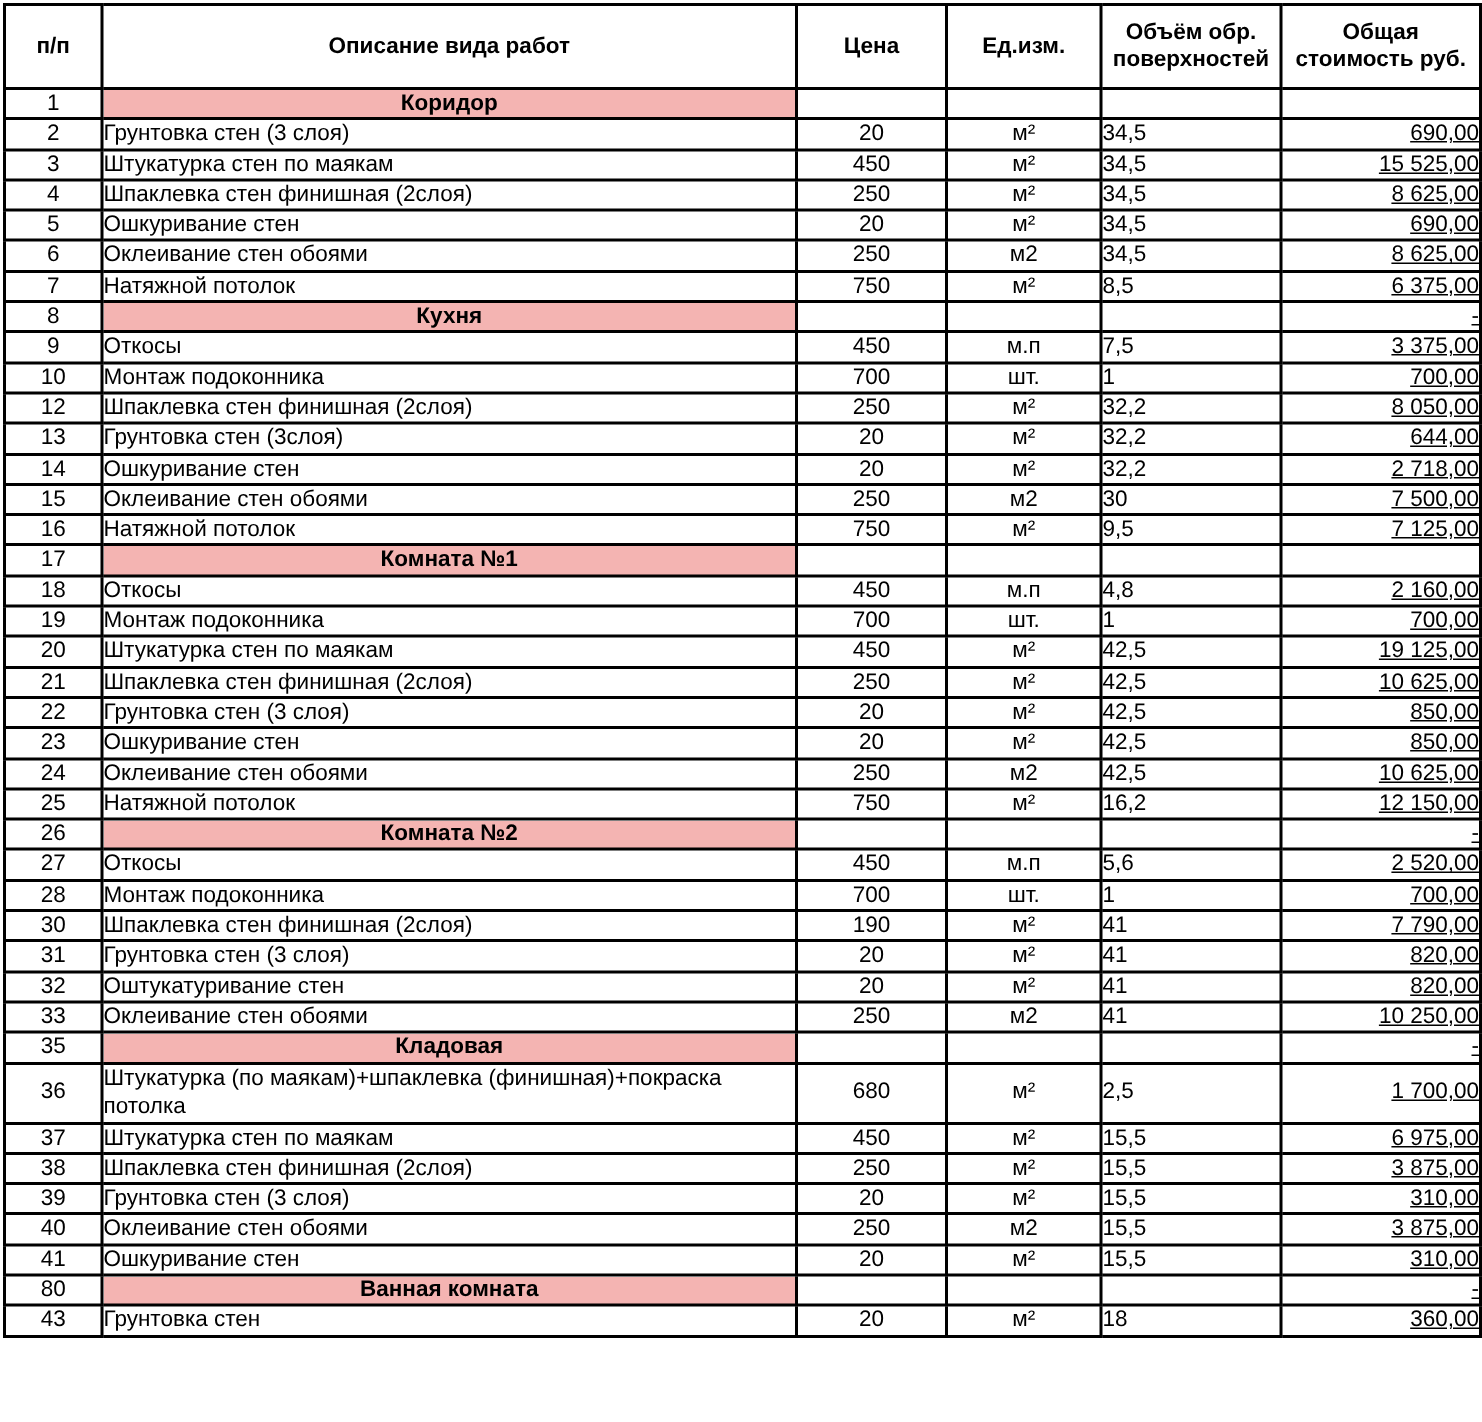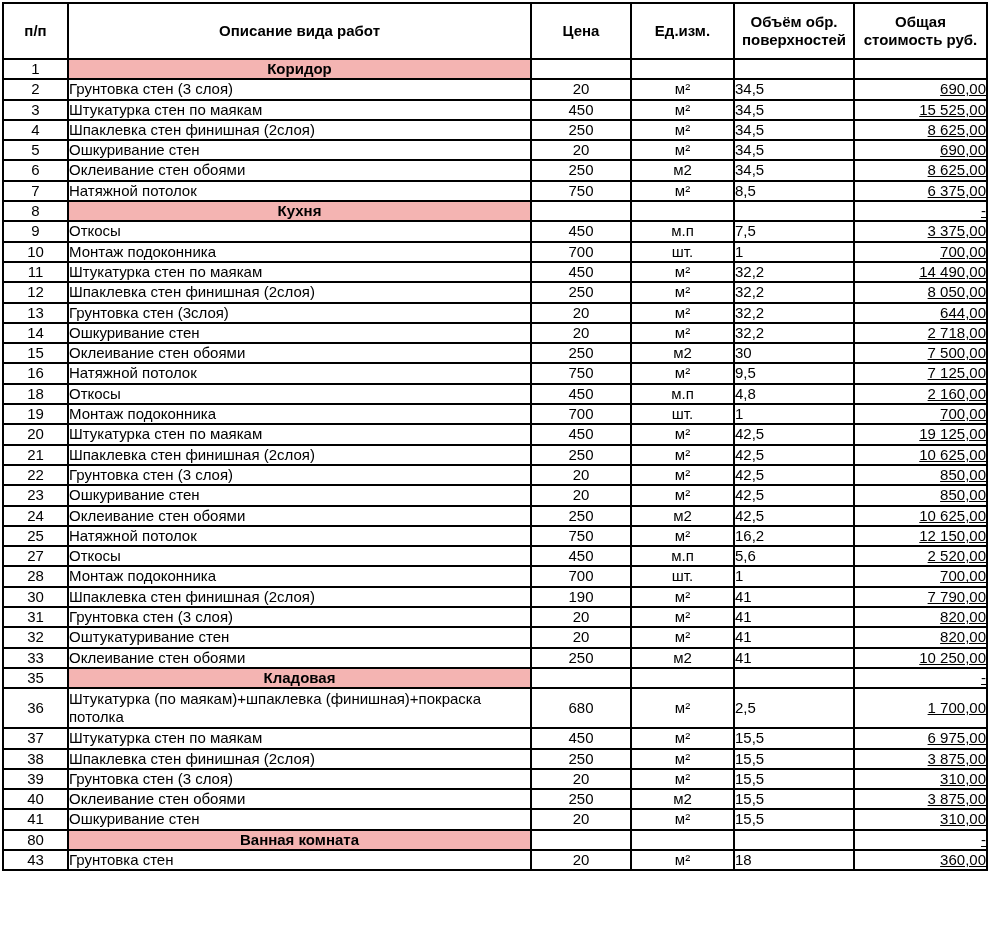--- a/index.html
+++ b/index.html
@@ -161,28 +161,20 @@
         </tr>
         <tr>
           <td class="cell-num">10</td>
           <td class="cell-desc">Монтаж подоконника</td>
           <td class="cell-price">700</td>
           <td class="cell-unit">шт.</td>
           <td class="cell-vol">1</td>
           <td class="cell-total">700,00</td>
         </tr>
         <tr>
-          <td class="cell-num">11</td>
-          <td class="cell-desc">Штукатурка стен по маякам</td>
-          <td class="cell-price">450</td>
-          <td class="cell-unit">м²</td>
-          <td class="cell-vol">32,2</td>
-          <td class="cell-total">14 490,00</td>
-        </tr>
-        <tr>
           <td class="cell-num">12</td>
           <td class="cell-desc">Шпаклевка стен финишная (2слоя)</td>
           <td class="cell-price">250</td>
           <td class="cell-unit">м²</td>
           <td class="cell-vol">32,2</td>
           <td class="cell-total">8 050,00</td>
         </tr>
         <tr>
           <td class="cell-num">13</td>
           <td class="cell-desc">Грунтовка стен (3слоя)</td>
@@ -207,20 +199,28 @@
           <td class="cell-vol">30</td>
           <td class="cell-total">7 500,00</td>
         </tr>
         <tr>
           <td class="cell-num">16</td>
           <td class="cell-desc">Натяжной потолок</td>
           <td class="cell-price">750</td>
           <td class="cell-unit">м²</td>
           <td class="cell-vol">9,5</td>
           <td class="cell-total">7 125,00</td>
+        </tr>
+        <tr>
+          <td class="cell-num">17</td>
+          <td class="cell-desc section">Комната №1</td>
+          <td class="cell-price"></td>
+          <td class="cell-unit"></td>
+          <td class="cell-vol"></td>
+          <td class="cell-total"></td>
         </tr>
         <tr>
           <td class="cell-num">18</td>
           <td class="cell-desc">Откосы</td>
           <td class="cell-price">450</td>
           <td class="cell-unit">м.п</td>
           <td class="cell-vol">4,8</td>
           <td class="cell-total">2 160,00</td>
         </tr>
         <tr>
@@ -273,20 +273,28 @@
         </tr>
         <tr>
           <td class="cell-num">25</td>
           <td class="cell-desc">Натяжной потолок</td>
           <td class="cell-price">750</td>
           <td class="cell-unit">м²</td>
           <td class="cell-vol">16,2</td>
           <td class="cell-total">12 150,00</td>
         </tr>
         <tr>
+          <td class="cell-num">26</td>
+          <td class="cell-desc section">Комната №2</td>
+          <td class="cell-price"></td>
+          <td class="cell-unit"></td>
+          <td class="cell-vol"></td>
+          <td class="cell-total">-</td>
+        </tr>
+        <tr>
           <td class="cell-num">27</td>
           <td class="cell-desc">Откосы</td>
           <td class="cell-price">450</td>
           <td class="cell-unit">м.п</td>
           <td class="cell-vol">5,6</td>
           <td class="cell-total">2 520,00</td>
         </tr>
         <tr>
           <td class="cell-num">28</td>
           <td class="cell-desc">Монтаж подоконника</td>

